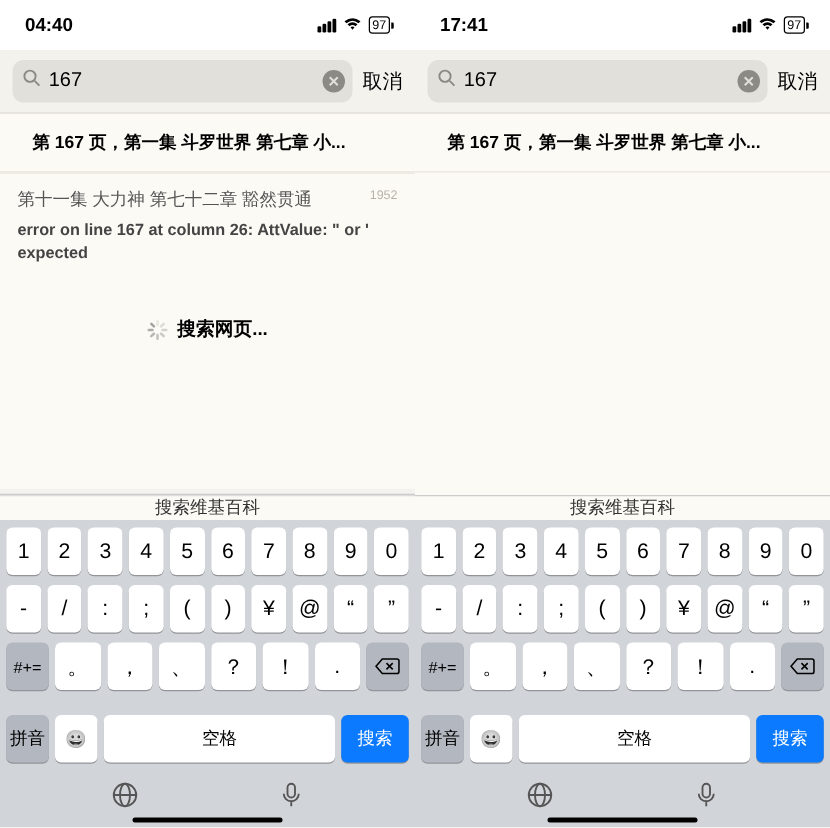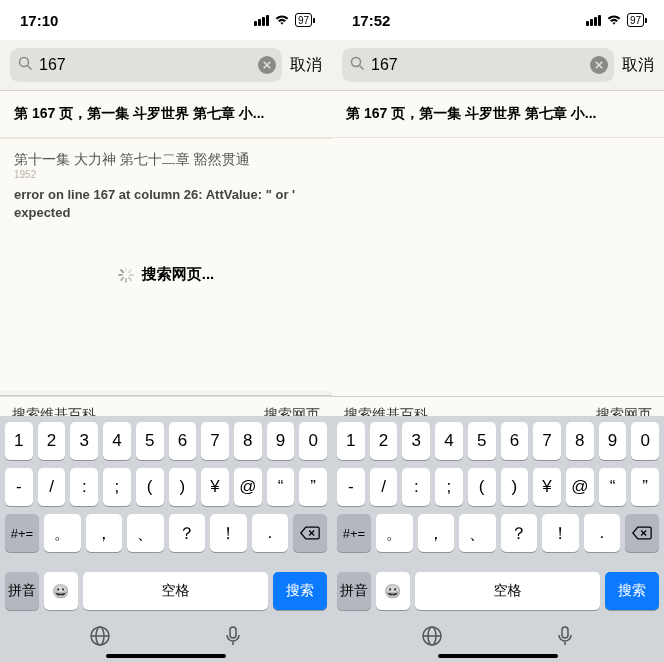--- a/index.html
+++ b/index.html
@@ -17,29 +17,29 @@
   .batt { display:flex; align-items:center; border:1.5px solid #000; border-radius:3px; padding:0 2px; height:14px; font-size:10px; font-weight:400; position:relative;}
   .batt::after{content:"";position:absolute;right:-3.5px;top:4px;width:2px;height:5px;background:#000;border-radius:0 1px 1px 0;}
   .searchbar-wrap{background:#f4f2ed; padding:8px 10px 8px 10px; display:flex; align-items:center; gap:8px; border-bottom:0.5px solid #d9d6cf;}
   .searchfield{flex:1; background:#e2e0da; border-radius:9px; height:34px; display:flex; align-items:center; padding:0 6px 0 8px; gap:6px;}
   .searchfield .mag svg{width:15px;height:15px;}
   .searchfield .txt{flex:1; font-size:16px; color:#000;}
   .searchfield .clr{width:18px;height:18px;background:#8c8a85;border-radius:50%;display:flex;align-items:center;justify-content:center;}
   .searchfield .clr svg{width:8px;height:8px;}
   .cancel{font-size:16px;color:#000;}
   .content{background:#fcfaf4; min-height:300px;}
-  .result{padding:14px 14px; font-size:14px; font-weight:700; color:#000; border-bottom:0.5px solid #e8e5dd;}
-  .result-sub{padding:12px 14px 2px 14px; display:flex; justify-content:space-between; font-size:14px; color:#555; border-top:0.5px solid #e8e5dd;flex-direction:column;}
+  .result{padding:14px 26px; font-size:14px; font-weight:700; color:#000; border-bottom:0.5px solid #e8e5dd;}
+  .result-sub{padding:12px 14px 2px 14px; display:flex; justify-content:space-between; font-size:14px; color:#555; border-top:0.5px solid #e8e5dd;}
   .result-sub .rnum{color:#b6b3aa; font-size:10px;}
   .error{padding:4px 14px 14px 14px; font-size:13px; color:#444; line-height:1.35; font-family:Georgia, serif;}
   .error span{font-weight:700;}
   .loading{padding:30px 0; display:flex; align-items:center; justify-content:center; gap:8px; font-size:15px; font-weight:700;}
   .spinner{width:16px;height:16px;position:relative;}
   .spinner span{position:absolute;left:7px;top:0;width:2px;height:5px;background:#999;border-radius:1px;transform-origin:1px 8px;}
-  .toolbar{height:36px; display:flex; justify-content:space-between; align-items:center; padding:0 12px; font-size:14px; color:#333; background:#fcfaf4; border-top:0.5px solid #ddd;}
+  .toolbar{height:36px; display:flex; justify-content:space-between; align-items:center; padding:0 12px; font-size:14px; color:#333; background:#fcfaf4; border-top:0.5px solid #ddd;flex-direction:column;}
   .kbd{position:absolute; bottom:0; left:0; right:0; background:#d1d4d9; padding:6px 3px 4px 3px;}
   .krow{display:flex; gap:5px; margin-bottom:8px; padding:0 2px;}
   .key{flex:1; background:#fff; border-radius:5px; height:38px; display:flex; align-items:center; justify-content:center; font-size:17px; box-shadow:0 1px 0 rgba(0,0,0,0.3);}
   .key.gray{background:#b3b8c0;}
   .key.blue{background:#0b7aff;color:#fff;font-size:15px;}
   .krow.r3 .key.small{flex:0 0 34px;font-size:13px;}
   .krow.r3 .key.k3{flex:1;}
   .krow.r4{gap:5px;margin-top:20px;}
   .krow.r4 .key{font-size:14px;}
   .krow.r4 .pinyin{flex:0 0 34px;}
@@ -49,21 +49,21 @@
   .bottombar{height:40px;background:#d1d4d9;display:flex;align-items:center;justify-content:space-around;padding:0 30px;}
   .bottombar svg{width:24px;height:24px;}
   .homeindicator{position:absolute;bottom:4px;left:50%;transform:translateX(-50%);width:120px;height:4px;background:#000;border-radius:3px;}
   .sep{position:absolute; top:395px; left:0; right:0; height:0.5px; background:#ccc;}
 </style>
 </head>
 <body>
 
 <div class="screen">
   <div class="statusbar">
-    <span>17:10</span>
+    <span>04:40</span>
     <div class="sb-right">
       <div class="sb-signal">
           <span></span>
           <span></span>
           <span></span>
           <span></span>
         </div>
       <div class="wifi"><svg viewBox="0 0 20 15">
             <path d="M10 13.5 L12 11 Q10 9.5 8 11 Z M5 8 Q10 4 15 8 L13 10 Q10 7.5 7 10 Z M2 5 Q10 -1 18 5 L16 7 Q10 2 4 7 Z" fill="#000"></path>
           </svg></div>
@@ -169,21 +169,21 @@
             <rect x="9" y="3" width="6" height="11" rx="3"></rect>
             <path d="M6 11 a6 6 0 0 0 12 0 M12 17 v4"></path>
           </svg></span>
     </div>
   </div>
   <div class="homeindicator"></div>
 </div>
 
 <div class="screen">
   <div class="statusbar">
-    <span>17:52</span>
+    <span>17:41</span>
     <div class="sb-right">
       <div class="sb-signal">
           <span></span>
           <span></span>
           <span></span>
           <span></span>
         </div>
       <div class="wifi"><svg viewBox="0 0 20 15">
             <path d="M10 13.5 L12 11 Q10 9.5 8 11 Z M5 8 Q10 4 15 8 L13 10 Q10 7.5 7 10 Z M2 5 Q10 -1 18 5 L16 7 Q10 2 4 7 Z" fill="#000"></path>
           </svg></div>

